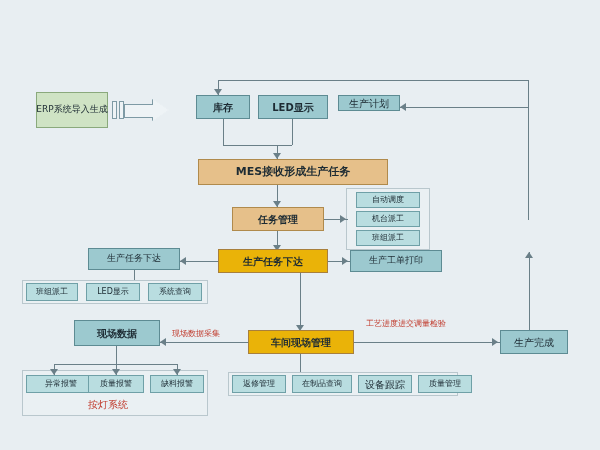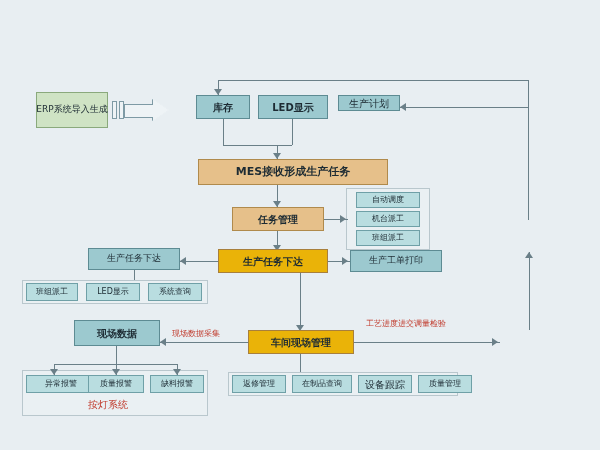--- a/index.html
+++ b/index.html
@@ -189,20 +189,23 @@
   </div>
 
   <div class="node orange-dark med" style="left:248px;top:330px;width:106px;height:24px;">
     <span>车间现场管理</span>
   </div>
 
   <div class="ln lnh" style="left:160px;top:342px;width:88px;"></div>
   <div class="arrow ar-left" style="left:160px;top:338px;"></div>
   <div class="label" style="left:172px;top:328px;color:#c0392b;">现场数据采集</div>
 
+  <div class="node teal" style="left:500px;top:330px;width:68px;height:24px;font-size:10px;">
+    <span>生产完成</span>
+  </div>
   <div class="ln lnh" style="left:354px;top:342px;width:146px;"></div>
   <div class="arrow ar-right" style="left:492px;top:338px;"></div>
   <div class="label label-red" style="left:366px;top:318px;">工艺进度进交调量检验</div>
 
   <div class="ln lnv" style="left:529px;top:252px;height:78px;"></div>
   <div class="arrow ar-up" style="left:525px;top:252px;"></div>
 
   <div class="group-box" style="left:22px;top:370px;width:186px;height:46px;"></div>
   <div class="node teal-light" style="left:26px;top:375px;width:70px;height:18px;font-size:8px;text-align:right;">
     <span>异常报警</span>

